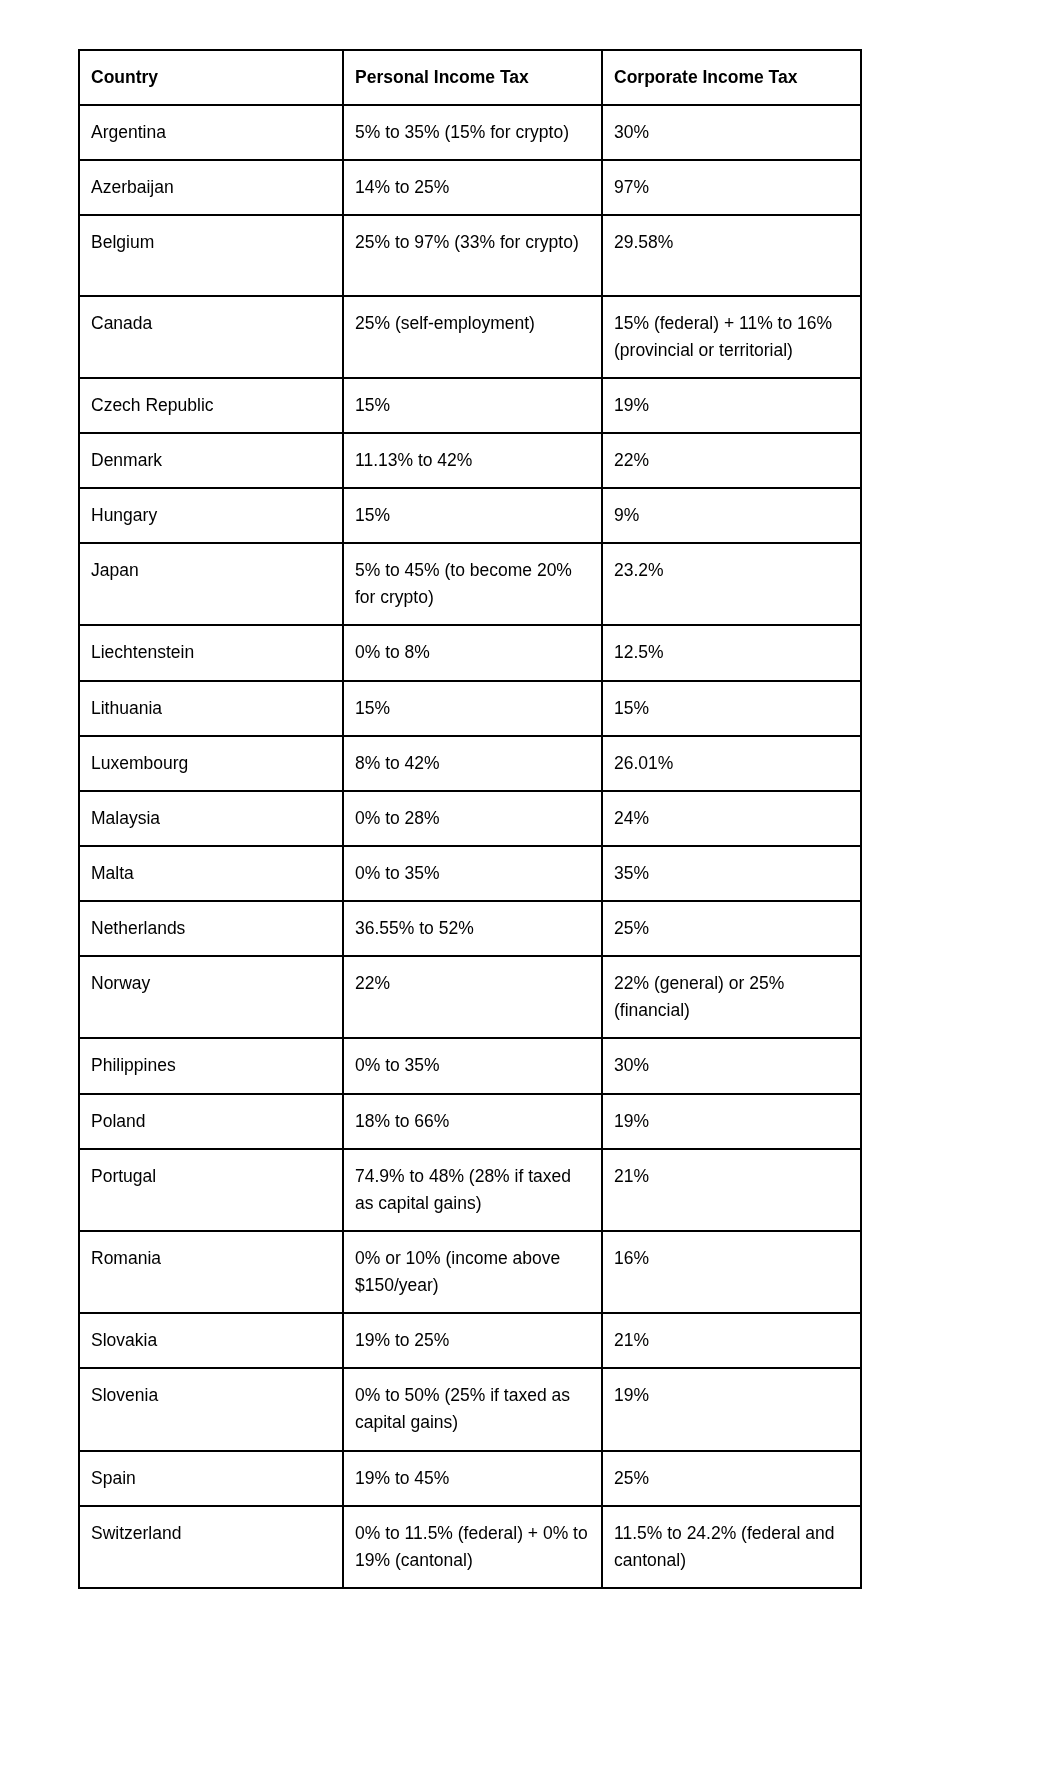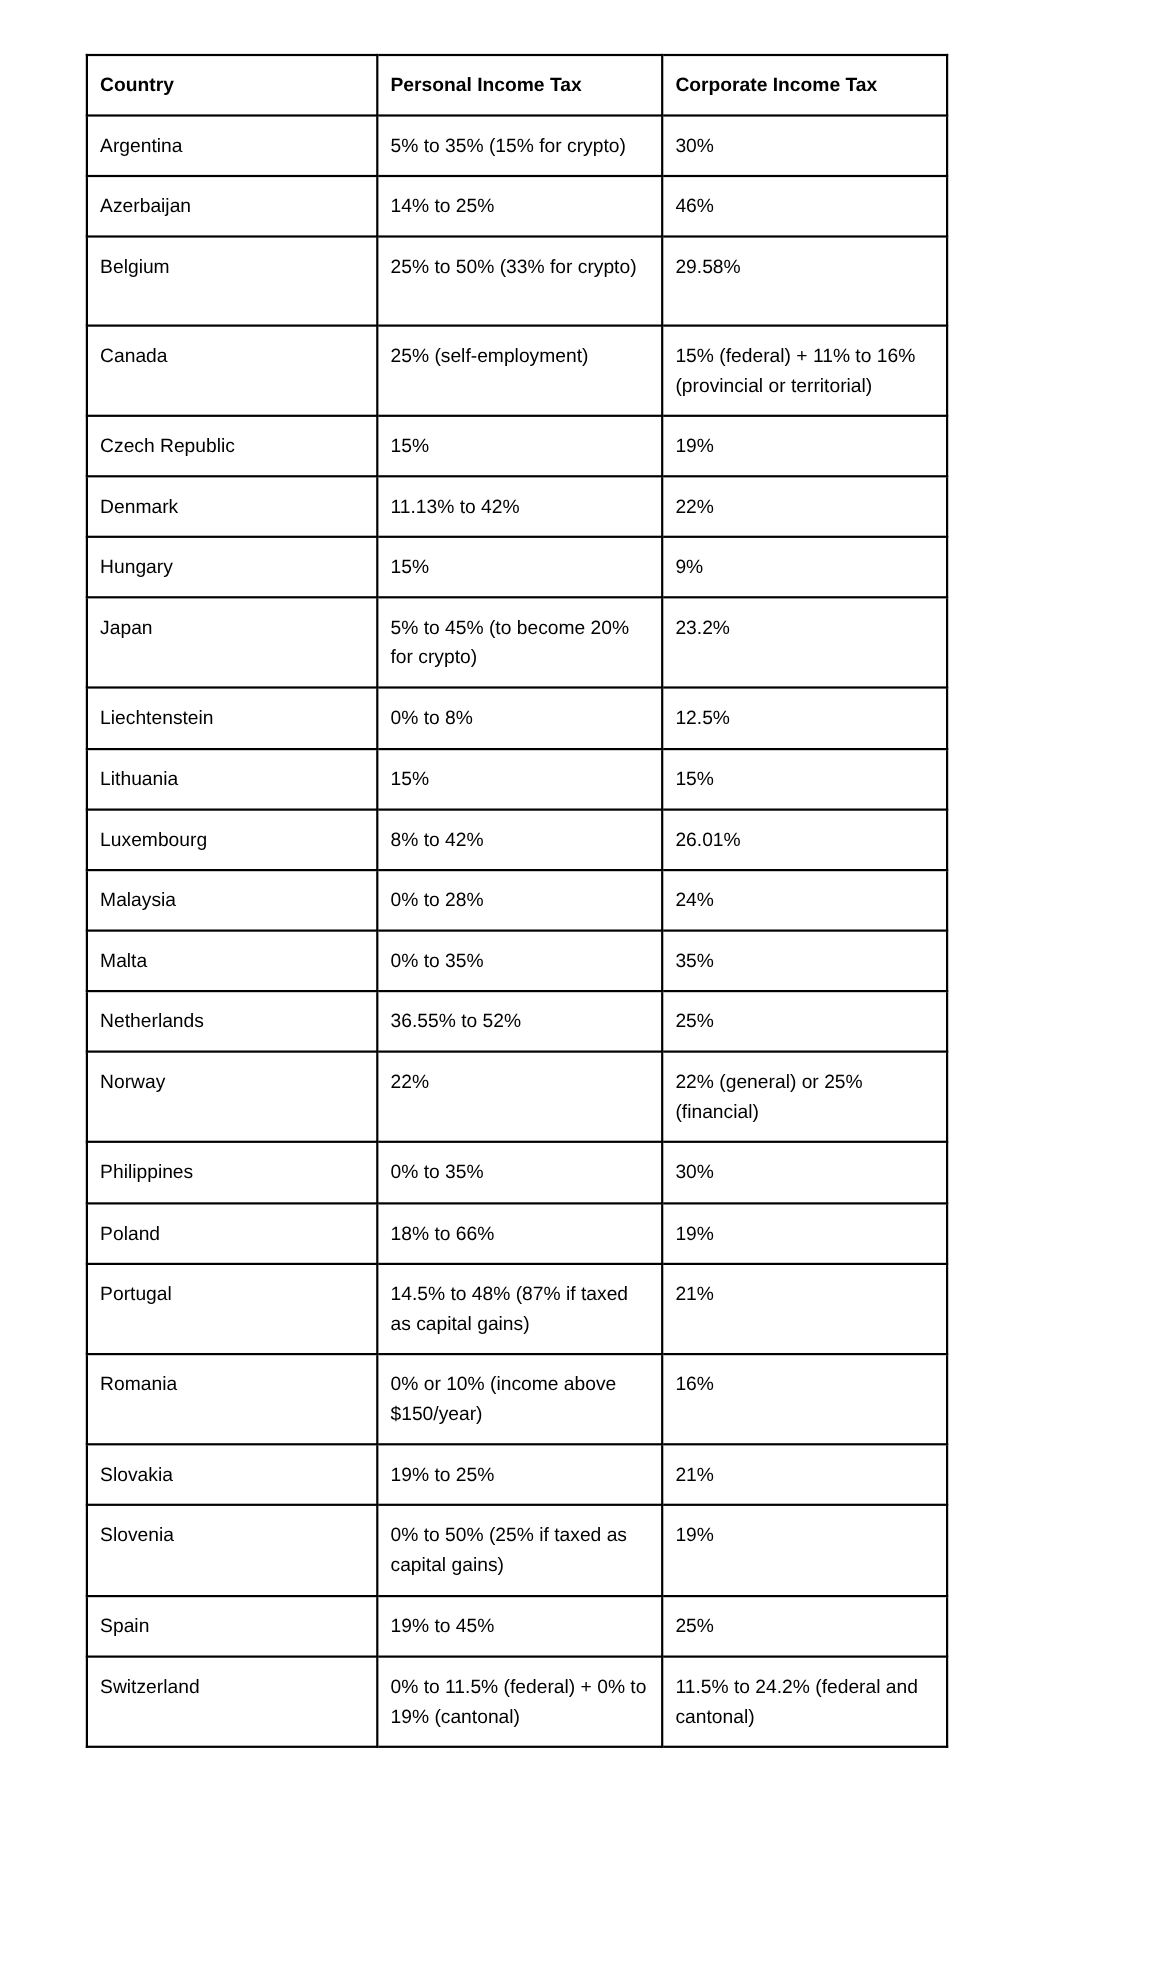--- a/index.html
+++ b/index.html
@@ -83,25 +83,25 @@
       </thead>
       <tbody id="table-body">
           <tr>
             <td>Argentina</td>
             <td>5% to 35% (15% for crypto)</td>
             <td>30%</td>
           </tr>
           <tr>
             <td>Azerbaijan</td>
             <td>14% to 25%</td>
-            <td>46%</td>
+            <td>97%</td>
           </tr>
           <tr class="tall">
             <td>Belgium</td>
-            <td>25% to 50% (33% for crypto)</td>
+            <td>25% to 97% (33% for crypto)</td>
             <td>29.58%</td>
           </tr>
           <tr>
             <td>Canada</td>
             <td>25% (self-employment)</td>
             <td>15% (federal) + 11% to 16% (provincial or territorial)</td>
           </tr>
           <tr>
             <td>Czech Republic</td>
             <td>15%</td>
@@ -162,21 +162,21 @@
             <td>0% to 35%</td>
             <td>30%</td>
           </tr>
           <tr>
             <td>Poland</td>
             <td>18% to 66%</td>
             <td>19%</td>
           </tr>
           <tr>
             <td>Portugal</td>
-            <td>14.5% to 48% (87% if taxed as capital gains)</td>
+            <td>74.9% to 48% (28% if taxed as capital gains)</td>
             <td>21%</td>
           </tr>
           <tr>
             <td>Romania</td>
             <td>0% or 10% (income above $150/year)</td>
             <td>16%</td>
           </tr>
           <tr>
             <td>Slovakia</td>
             <td>19% to 25%</td>

